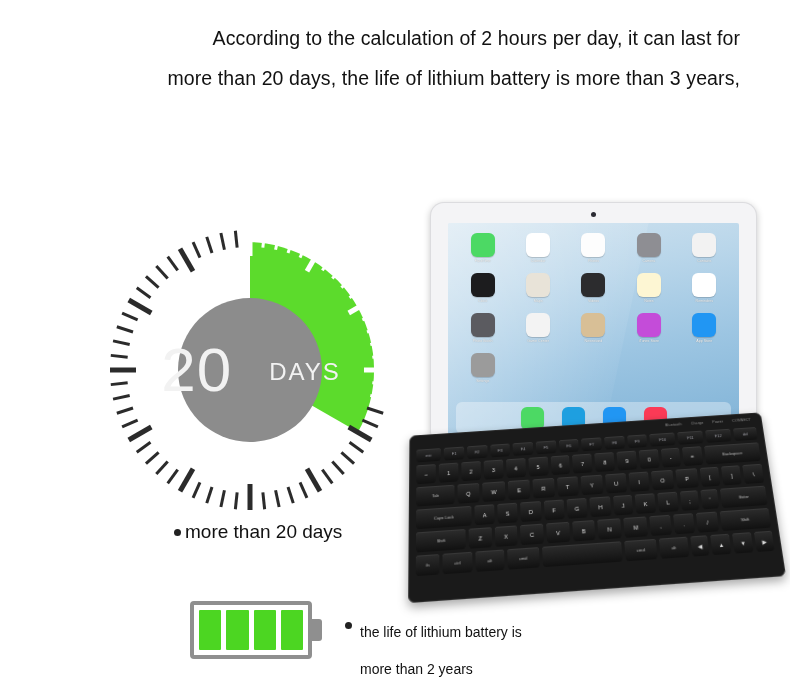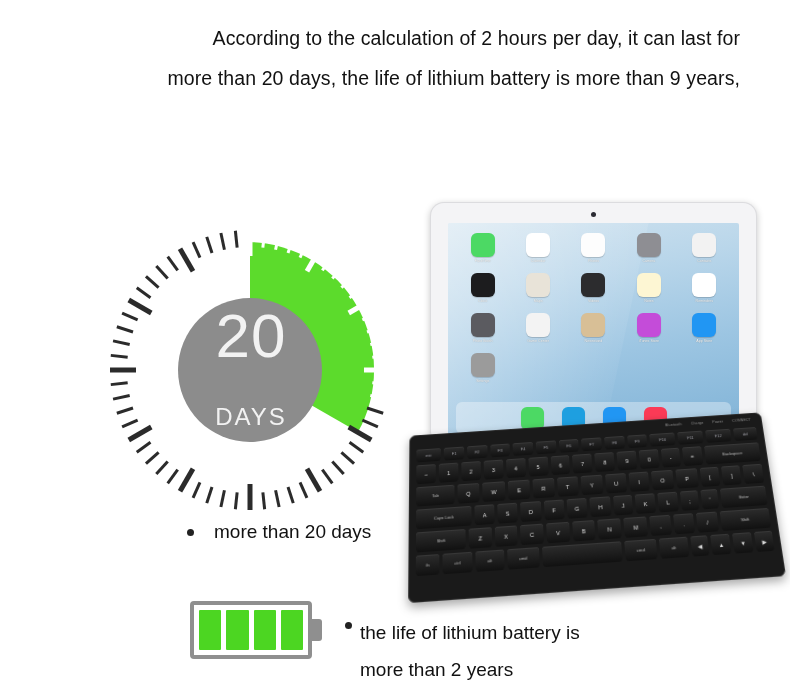--- a/index.html
+++ b/index.html
@@ -49,21 +49,21 @@
   }
   #dial svg { display: block; }
 
   .dial-center-text {
     position: absolute;
     left: 0;
     top: 0;
     width: 300px;
     height: 300px;
     display: flex;
-    flex-direction: column;
+    flex-direction: row;
     align-items: center;
     justify-content: center;
     pointer-events: none;
     gap: 35px;
   }
   .dial-num {
     font-size: 62px;
     line-height: 54px;
     color: #f2f2f2;
     font-weight: 400;
@@ -220,25 +220,25 @@
   .key.w15 { flex-grow: 1.5; }
   .key.w18 { flex-grow: 1.8; }
   .key.w22 { flex-grow: 2.2; }
   .key.w60 { flex-grow: 6; }
   .key.sm { font-size: 4px; color: #bdbdbd; }
   .kb-row.fn .key { height: 13px; font-size: 4px; color: #9f9fa6; }
 
   
   #callout-days {
     position: absolute;
-    left: 187px;
+    left: 174px;
     top: 325px;
     display: flex;
     align-items: center;
-    gap: 20px;
+    gap: 4px;
     text-align: center;
   }
   .bullet {
     width: 7px;
     height: 7px;
     border-radius: 50%;
     background: #222;
     flex: none;
   }
   #callout-days .text {
@@ -287,31 +287,31 @@
   #callout-battery {
     position: absolute;
     left: 345px;
     top: 418px;
     display: flex;
     align-items: flex-start;
     gap: 8px;
   }
   #callout-battery .bullet { margin-top: 8px; }
   #callout-battery .text {
-    font-size: 19px;
+    font-size: 14px;
     color: #111;
     line-height: 37px;
   }
 </style>
 </head>
 <body>
 
 <div id="headline">
   <span class="line">According to the calculation of 2 hours per day, it can last for</span>
-  <span class="line">more than 20 days, the life of lithium battery is more than 9 years,</span>
+  <span class="line">more than 20 days, the life of lithium battery is more than 3 years,</span>
 </div>
 
 <div id="stage">
 
   <div id="dial">
     <svg width="300" height="300" viewBox="0 0 300 300">
 
       <path d="M150 150 L150 22 A128 128 0 0 1 258 212 Z" fill="#5cdb2c"></path>
 
       <g id="ticks">

